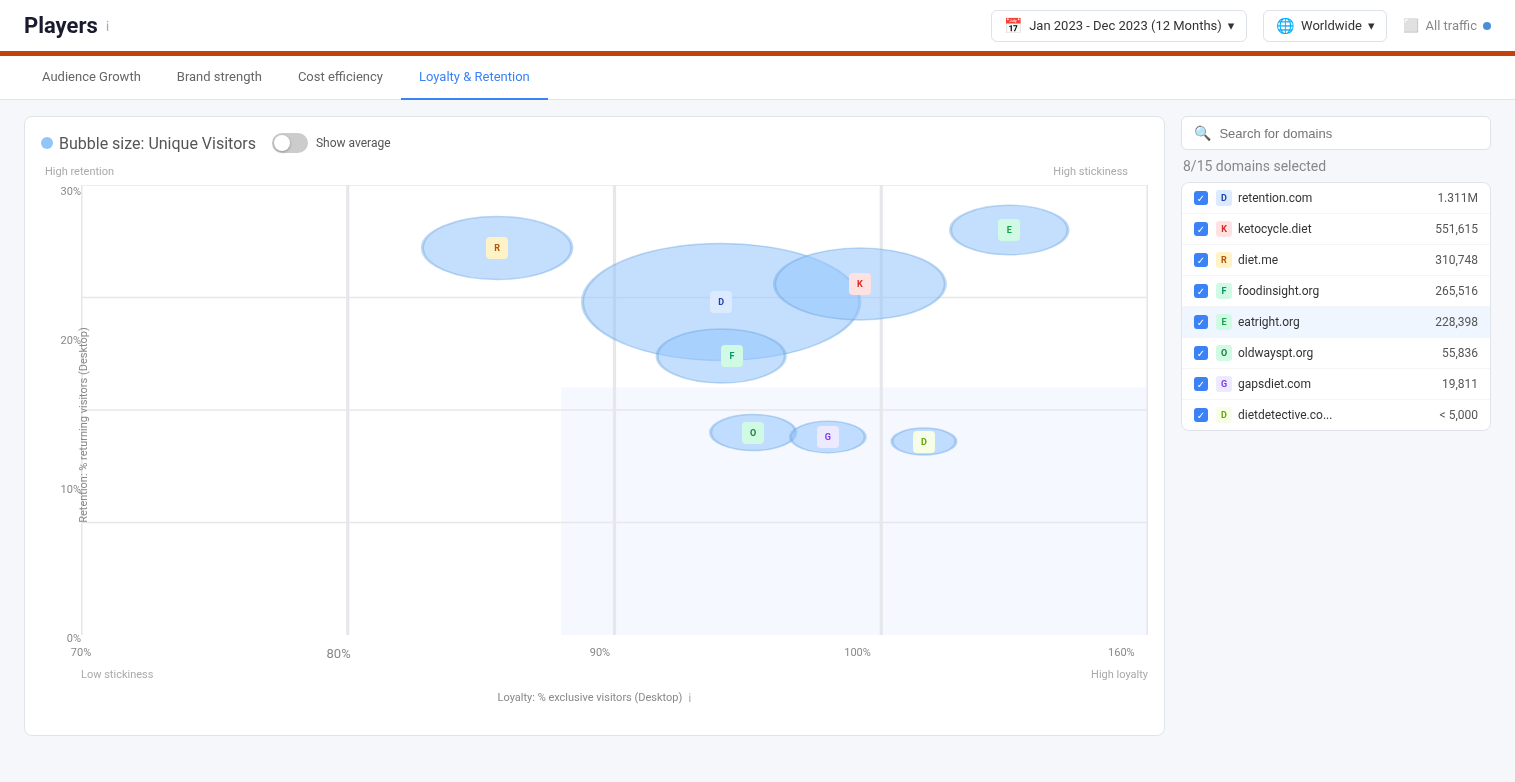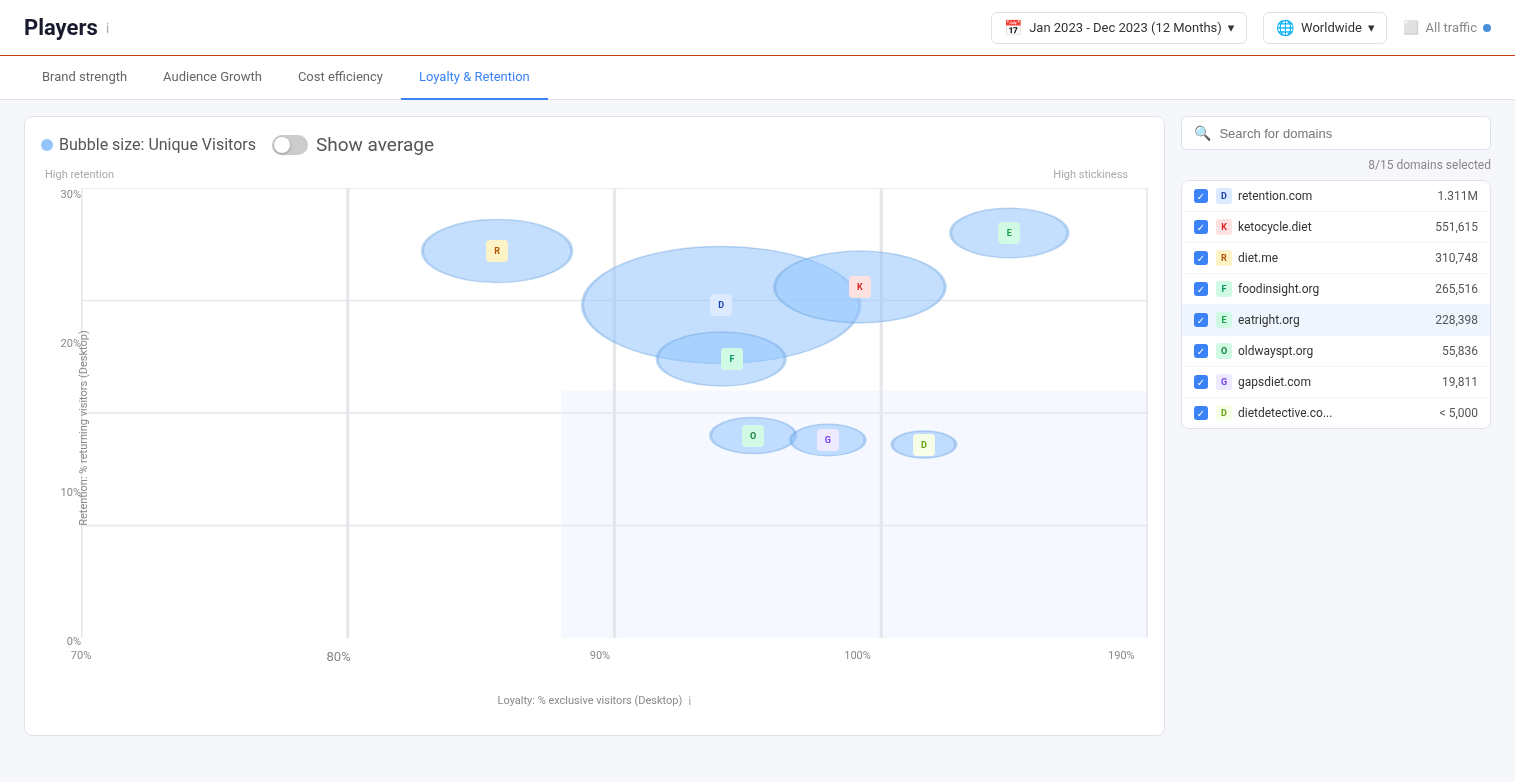--- a/index.html
+++ b/index.html
@@ -1,20 +1,20 @@
 <!DOCTYPE html>
 <html><head>
   <meta charset="utf-8">
   <style>
     * { box-sizing: border-box; margin: 0; padding: 0; }
     body { font-family: -apple-system, BlinkMacSystemFont, 'Segoe UI', Roboto, sans-serif; background: #f5f7fa; color: #333; font-size: 13px; }
 
     .header {
       display: flex; align-items: center; padding: 0 24px; height: 56px;
-      background: #fff; border-bottom: 1px solid #c2410c;
+      background: #fff; border-bottom: 5px solid #c2410c;
     }
     .header-title { font-size: 22px; font-weight: 700; color: #1a1a2e; margin-right: 8px; }
     .header-info-icon { color: #aaa; font-size: 14px; cursor: pointer; }
     .header-spacer { flex: 1; }
     .header-controls { display: flex; align-items: center; gap: 16px; }
     .header-dropdown {
       display: flex; align-items: center; gap: 6px; padding: 6px 12px;
       border: 1px solid #dde1e9; border-radius: 6px; background: #fff;
       cursor: pointer; font-size: 13px; color: #333;
     }
@@ -43,21 +43,21 @@
     .toggle-container { display: flex; align-items: center; gap: 8px; }
     .toggle {
       width: 36px; height: 20px; border-radius: 10px; background: #ccc;
       position: relative; cursor: pointer;
     }
     .toggle-thumb {
       width: 16px; height: 16px; border-radius: 50%; background: #fff;
       position: absolute; top: 2px; left: 2px;
       box-shadow: 0 1px 3px rgba(0,0,0,0.3);
     }
-    .show-avg-label { font-size: 19px; color: #555; }
+    .show-avg-label { font-size: 12px; color: #555; }
 
     .scatter-wrapper { position: relative; width: 100%; height: 520px; }
     .axis-label-x {
       text-align: center; font-size: 11px; color: #888; margin-top: 8px;
     }
     .quadrant-labels {
       position: absolute; top: 0; left: 0; right: 16px;
       display: flex; justify-content: space-between; font-size: 11px; color: #aaa; padding: 0 4px;
     }
     .y-axis-labels {
@@ -72,21 +72,21 @@
       font-size: 11px; font-weight: 700; overflow: hidden;
     }
 
     
     .search-box {
       background: #fff; border: 1px solid #dde1e9; border-radius: 6px;
       padding: 8px 12px; display: flex; align-items: center; gap: 8px; margin-bottom: 8px;
     }
     .search-icon { color: #aaa; font-size: 14px; }
     .search-input { border: none; outline: none; font-size: 13px; color: #b91c1c; width: 100%; background: transparent; }
-    .domains-count { font-size: 12px; color: #888; margin-bottom: 8px; padding-left: 2px; text-align: right; }
+    .domains-count { font-size: 14px; color: #888; margin-bottom: 8px; padding-left: 2px; }
     .domain-table { background: #fff; border: 1px solid #e0e4ea; border-radius: 8px; overflow: hidden; }
     .domain-table-header {
       display: flex; padding: 8px 12px; font-size: 11px; font-weight: 600;
       color: #888; border-bottom: 1px solid #f0f0f0; background: #fafbfc;
     }
     .domain-col { flex: 1; }
     .visitors-col { text-align: right; min-width: 90px; }
     .domain-row {
       display: flex; align-items: center; padding: 7px 12px;
       border-bottom: 1px solid #f5f5f5; font-size: 12px;
@@ -127,22 +127,22 @@
     </div>
     <div class="all-traffic">
       <span>⬜</span>
       <span>All traffic</span>
       <div class="all-traffic-dot"></div>
     </div>
   </div>
 </div>
 
 <div class="tabs-bar">
+  <div class="tab">Audience Growth</div>
   <div class="tab">Brand strength</div>
-  <div class="tab">Audience Growth</div>
   <div class="tab">Cost efficiency</div>
   <div class="tab active">Loyalty &amp; Retention</div>
 </div>
 
 <div class="main-content">
 
   <div class="chart-area">
 
     <div class="chart-controls">
       <div class="bubble-legend">
@@ -217,23 +217,27 @@
 
       <div class="bubble-icon" style="left:calc(40px + (100% - 40px)*0.70); top:calc(20px + (100% - 70px)*0.56); background:#ede9fe; color:#7c3aed; border-radius:4px; font-size:9px; font-weight:700;">G</div>
 
       <div class="bubble-icon" style="left:calc(40px + (100% - 40px)*0.79); top:calc(20px + (100% - 70px)*0.57); background:#f7fee7; color:#65a30d; border-radius:4px; font-size:9px; font-weight:700;">D</div>
 
       <div style="position:absolute; bottom:24px; left:40px; right:0; display:flex; justify-content:space-between;">
         <span style="font-size:11px; color:#888; transform:translateX(-50%);">70%</span>
         <span style="font-size:13px; color:#888; transform:translateX(-50%);">80%</span>
         <span style="font-size:11px; color:#888; transform:translateX(-50%);">90%</span>
         <span style="font-size:11px; color:#888; transform:translateX(-50%);">100%</span>
-        <span style="font-size:11px; color:#888; transform:translateX(-50%);">190%</span>
-      </div>
-
+        <span style="font-size:11px; color:#888; transform:translateX(-50%);">160%</span>
+      </div>
+
+      <div style="position:absolute; bottom:4px; left:40px; right:0; display:flex; justify-content:space-between;">
+        <span style="font-size:11px; color:#aaa;">Low stickiness</span>
+        <span style="font-size:11px; color:#aaa;">High loyalty</span>
+      </div>
 
       <div style="position:absolute; left:-55px; top:50%; transform:translateY(-50%) rotate(-90deg); font-size:11px; color:#888; white-space:nowrap;">Retention: % returning visitors (Desktop)</div>
     </div>
 
     <div class="axis-label-x" style="display:flex; align-items:center; justify-content:center; gap:6px; margin-top:4px;">
       <span>Loyalty: % exclusive visitors (Desktop)</span>
       <span style="color:#aaa; font-size:12px; cursor:pointer;">ℹ</span>
     </div>
   </div>
 

